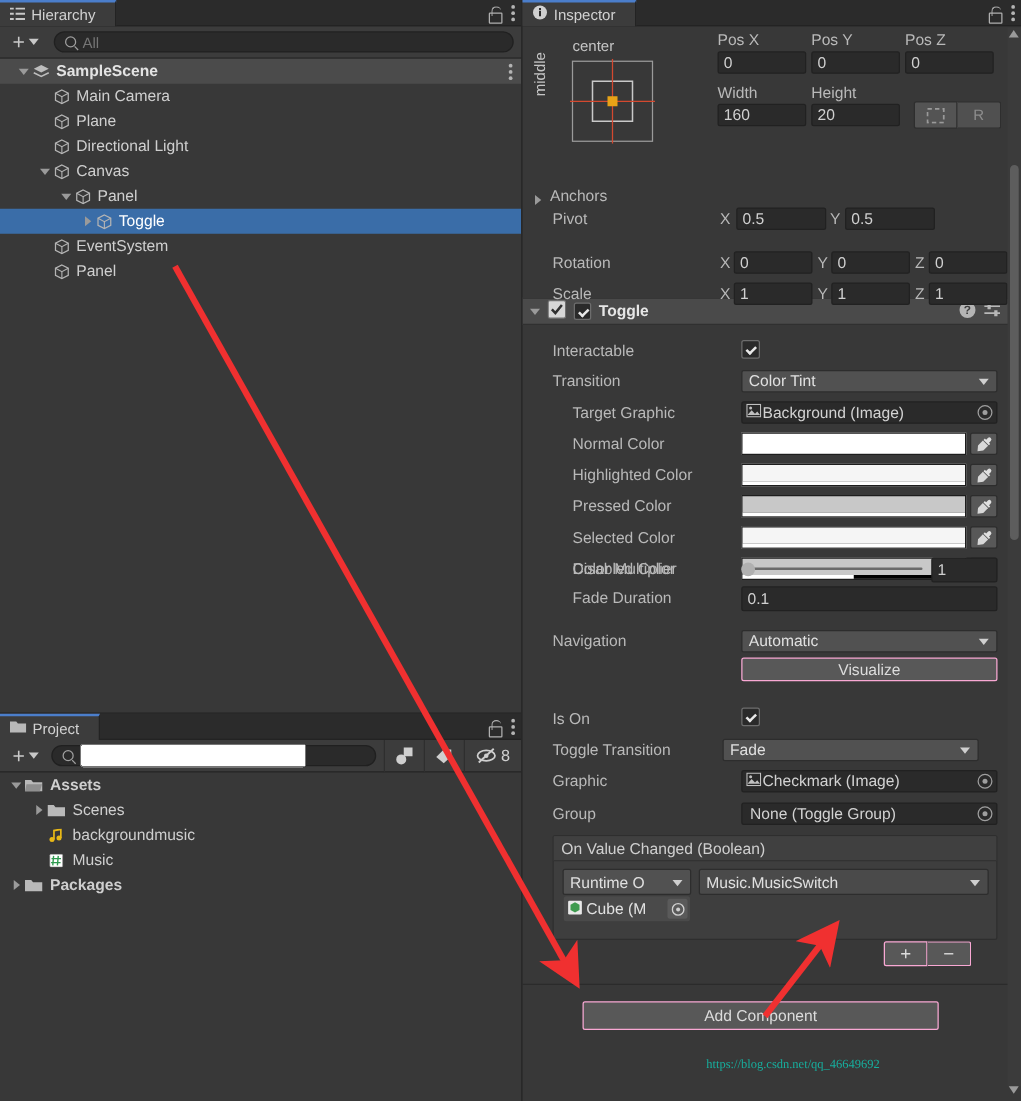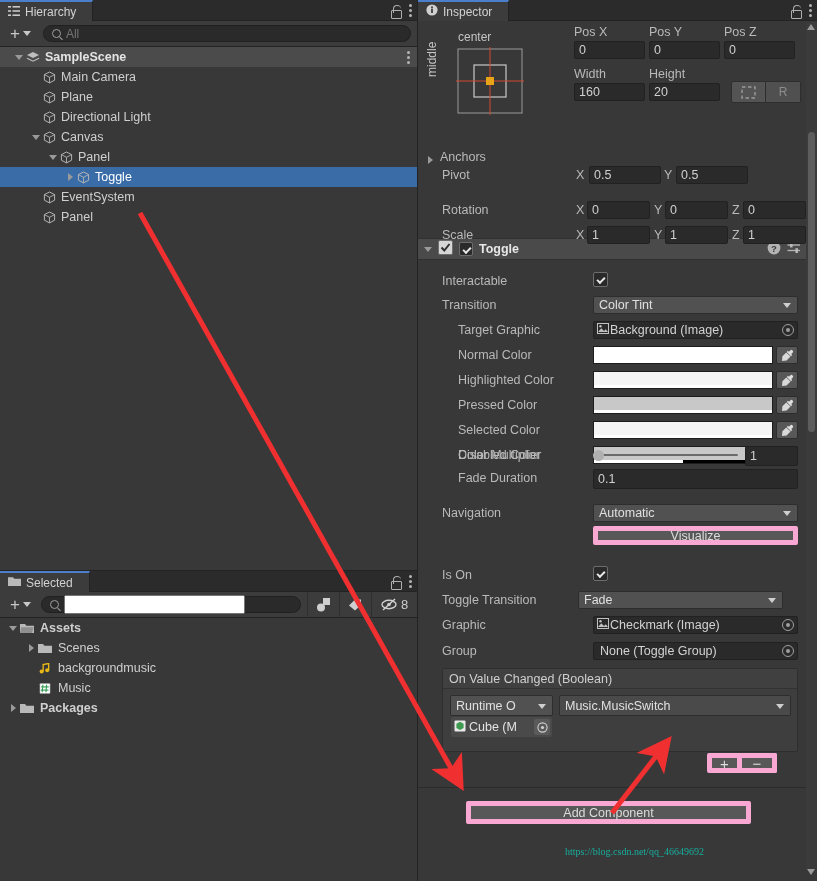--- a/index.html
+++ b/index.html
@@ -138,21 +138,21 @@
   .eyedrop { width:22px;height:18px;background:#585858;border:1px solid #2d2d2d;border-radius:2px;
              display:flex;align-items:center;justify-content:center;}
 
   .comp-header {
     height:22px; background:#4a4a4a; display:flex; align-items:center;
     padding:0 6px; gap:6px; border-top:1px solid #303030; border-bottom:1px solid #303030;
   }
   .comp-title { font-weight:bold; color:#e6e6e6; font-size:12.5px; }
 
   .btn {
-    background:#585858; border:5px solid #f9a8d4; border-radius:2px;
+    background:#585858; border:1px solid #f9a8d4; border-radius:2px;
     display:flex; align-items:center; justify-content:center;
     color:#dcdcdc; font-size:12.5px;
   }
 
   .evt-box { border:1px solid #2e2e2e; background:#3e3e3e; border-radius:2px; }
   .evt-header { height:20px; background:#404040; display:flex; align-items:center;
                 padding:0 6px; border-bottom:1px solid #323232; color:#cfcfcf; font-size:12.5px;}
 
   .slider-track { height:2px; background:#6b6b6b; border-radius:1px; position:relative; }
   .slider-knob { position:absolute; width:11px;height:11px;border-radius:50%;background:#b0b0b0;
@@ -311,21 +311,21 @@
   </div>
 
   <div class="panel" id="project">
     <div class="tabbar">
       <div class="tab" style="border-top-color:#4b7ecb;">
         <span style="display:inline-block;">
           <svg width="13" height="11" viewBox="0 0 13 11">
               <path d="M0 1.2h5l1.3 1.6H13V10H0z" fill="#b9b9b9"></path>
             </svg>
         </span>
-        <span class="tablabel">Selected</span>
+        <span class="tablabel">Project</span>
       </div>
       <div class="tabbar-right">
         <span class="ico-lock"></span>
         <span class="ico-kebab">
             <i></i>
             <i></i>
             <i></i>
           </span>
       </div>
     </div>

